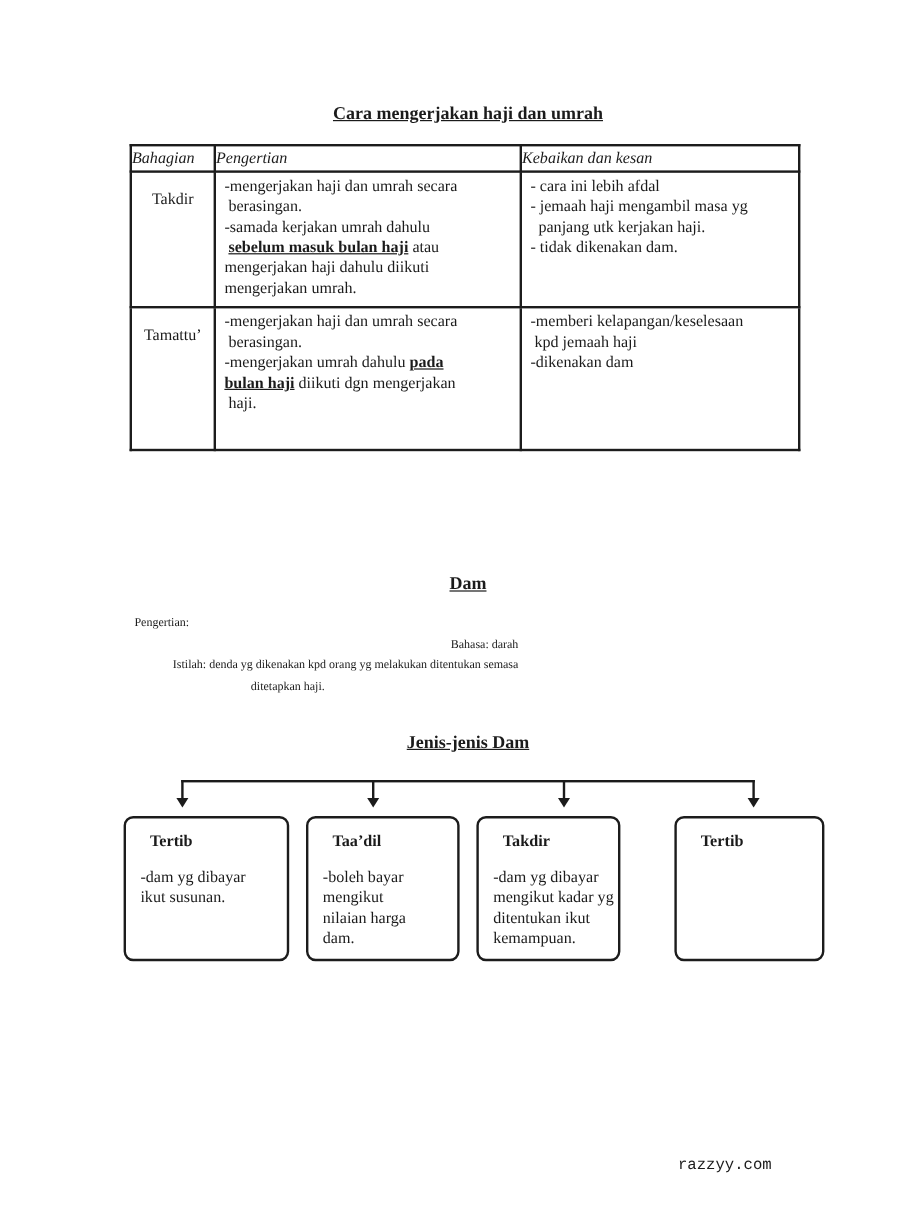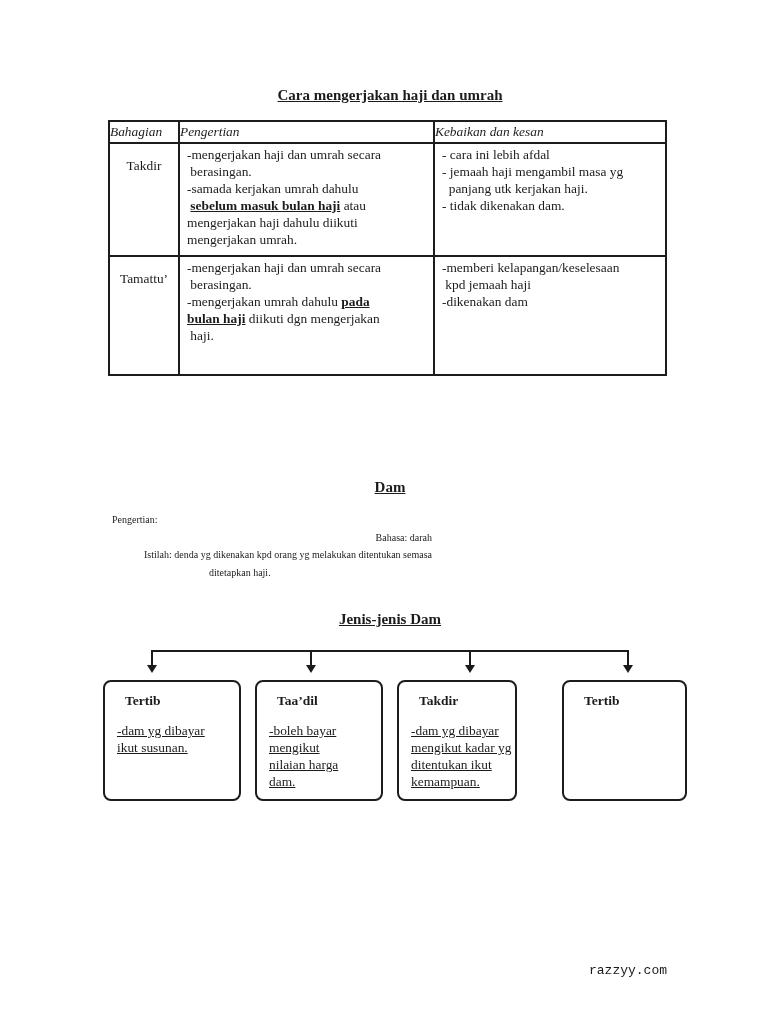--- a/index.html
+++ b/index.html
@@ -32,24 +32,24 @@
   .arrowhead {
     position:absolute; top:665px; width:0; height:0;
     border-left:5px solid transparent; border-right:5px solid transparent;
     border-top:8px solid #1b1b1b;
   }
   .dambox {
     position:absolute; top:680px; height:121px; box-sizing:border-box;
     border:2px solid #1c1c1c; border-radius:8px; background:#fff;
   }
   .dambox .btitle { font-size:13.5px; font-weight:bold; padding:11px 0 0 20px; }
-  .dambox .bbody  { font-size:13.4px; line-height:17px; padding:13px 0 0 12px; white-space:pre;text-decoration:underline; }
+  .dambox .bbody  { font-size:13.4px; line-height:17px; padding:13px 0 0 12px; white-space:pre; }
   .footer {
     position:absolute; left:565px; top:963px;
-    font-family:"Liberation Mono", monospace; font-size:13px; color:#1b1b1b;margin-left:24px;
+    font-family:"Liberation Mono", monospace; font-size:13px; color:#1b1b1b;
   }
 </style>
 </head>
 <body>
 
 <div class="heading" style="top:87px">Cara mengerjakan haji dan umrah</div>
 
 <table class="main">
   <colgroup>
       <col style="width:70px">

